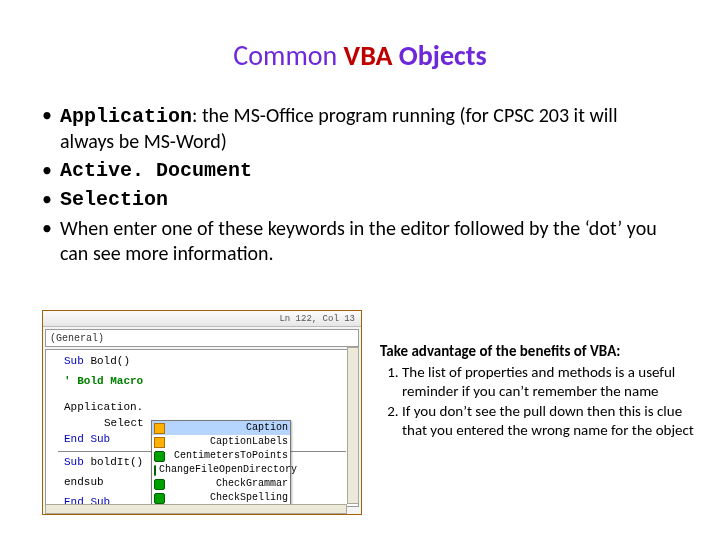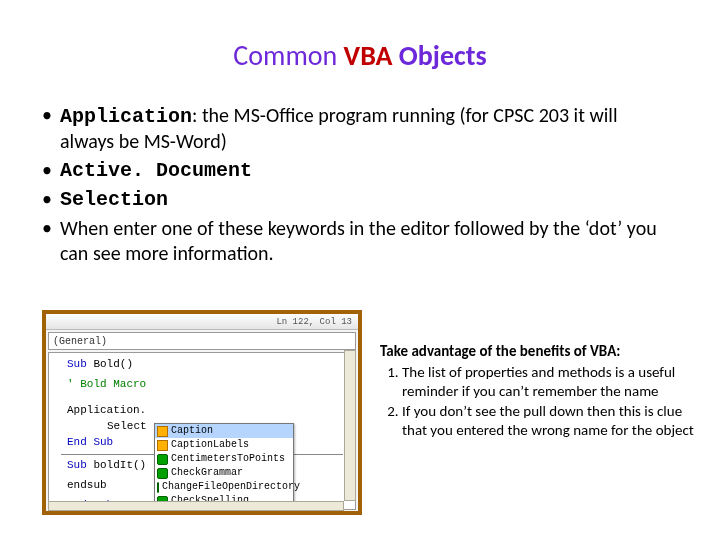--- a/index.html
+++ b/index.html
@@ -37,21 +37,21 @@
     top: 310px;
     left: 42px;
     right: 10px;
     display: flex;
     gap: 18px;
   }
   
   .editor {
     width: 320px;
     height: 205px;
-    border: 4px solid #a16207;
+    border: 1px solid #a16207;
     background: #f4f4f4;
     font-family: "Courier New", monospace;
     font-size: 10px;
     overflow: hidden;
     position: relative;
   }
   .toolbar {
     height: 16px;
     background: linear-gradient(#fdfdfd,#e6e6e6);
     border-bottom: 1px solid #bbb;
@@ -78,33 +78,33 @@
     margin: 2px 2px 0 2px;
     border: 1px solid #9a9a9a;
     height: 158px;
     padding: 4px 18px;
     position: relative;
     font-size: 11px;
     line-height: 1.45;
     color: #000;
   }
   .code-area .kw { color: #0000c0; }
-  .code-area .cm { color: #008000; }
+  .code-area .cm { color: #008000; font-weight: bold; }
   .code-area .divider { border-top: 1px solid #888; margin: 3px -6px; }
   .intellisense {
     position: absolute;
     left: 105px;
     top: 70px;
     width: 140px;
     background: #fff;
     border: 1px solid #777;
     box-shadow: 1px 1px 2px rgba(0,0,0,.3);
     font-size: 10px;
   }
-  .intellisense .row { display:flex; align-items:center; gap:3px; padding:0 2px; height:14px; }
+  .intellisense .row { display:flex; align-items:center; gap:3px; padding:0 2px; height:14px;justify-content:space-between; }
   .intellisense .row.hi { background:#b5d5ff; }
   .intellisense .ico { width:11px; height:11px; display:inline-block; }
   .ico.prop { background:#ffb000; border:1px solid #b07000; }
   .ico.meth { background:#00a000; border:1px solid #006000; border-radius:2px; }
   .scrollbar-v {
     position:absolute; right:2px; top:36px; bottom:10px; width:12px;
     background:#ece9d8; border:1px solid #aca899;
   }
   .scrollbar-h {
     position:absolute; left:2px; right:14px; bottom:0; height:10px;
@@ -182,25 +182,25 @@
         <div class="row">
             <span class="ico prop"></span>
             <span>CaptionLabels</span>
           </div>
         <div class="row">
             <span class="ico meth"></span>
             <span>CentimetersToPoints</span>
           </div>
         <div class="row">
             <span class="ico meth"></span>
+            <span>ChangeFileOpenDirectory</span>
+          </div>
+        <div class="row">
+            <span class="ico meth"></span>
             <span>CheckGrammar</span>
-          </div>
-        <div class="row">
-            <span class="ico meth"></span>
-            <span>ChangeFileOpenDirectory</span>
           </div>
         <div class="row">
             <span class="ico meth"></span>
             <span>CheckSpelling</span>
           </div>
       </div>
     </div>
     <div class="scrollbar-v"></div>
     <div class="scrollbar-h"></div>
   </div>

